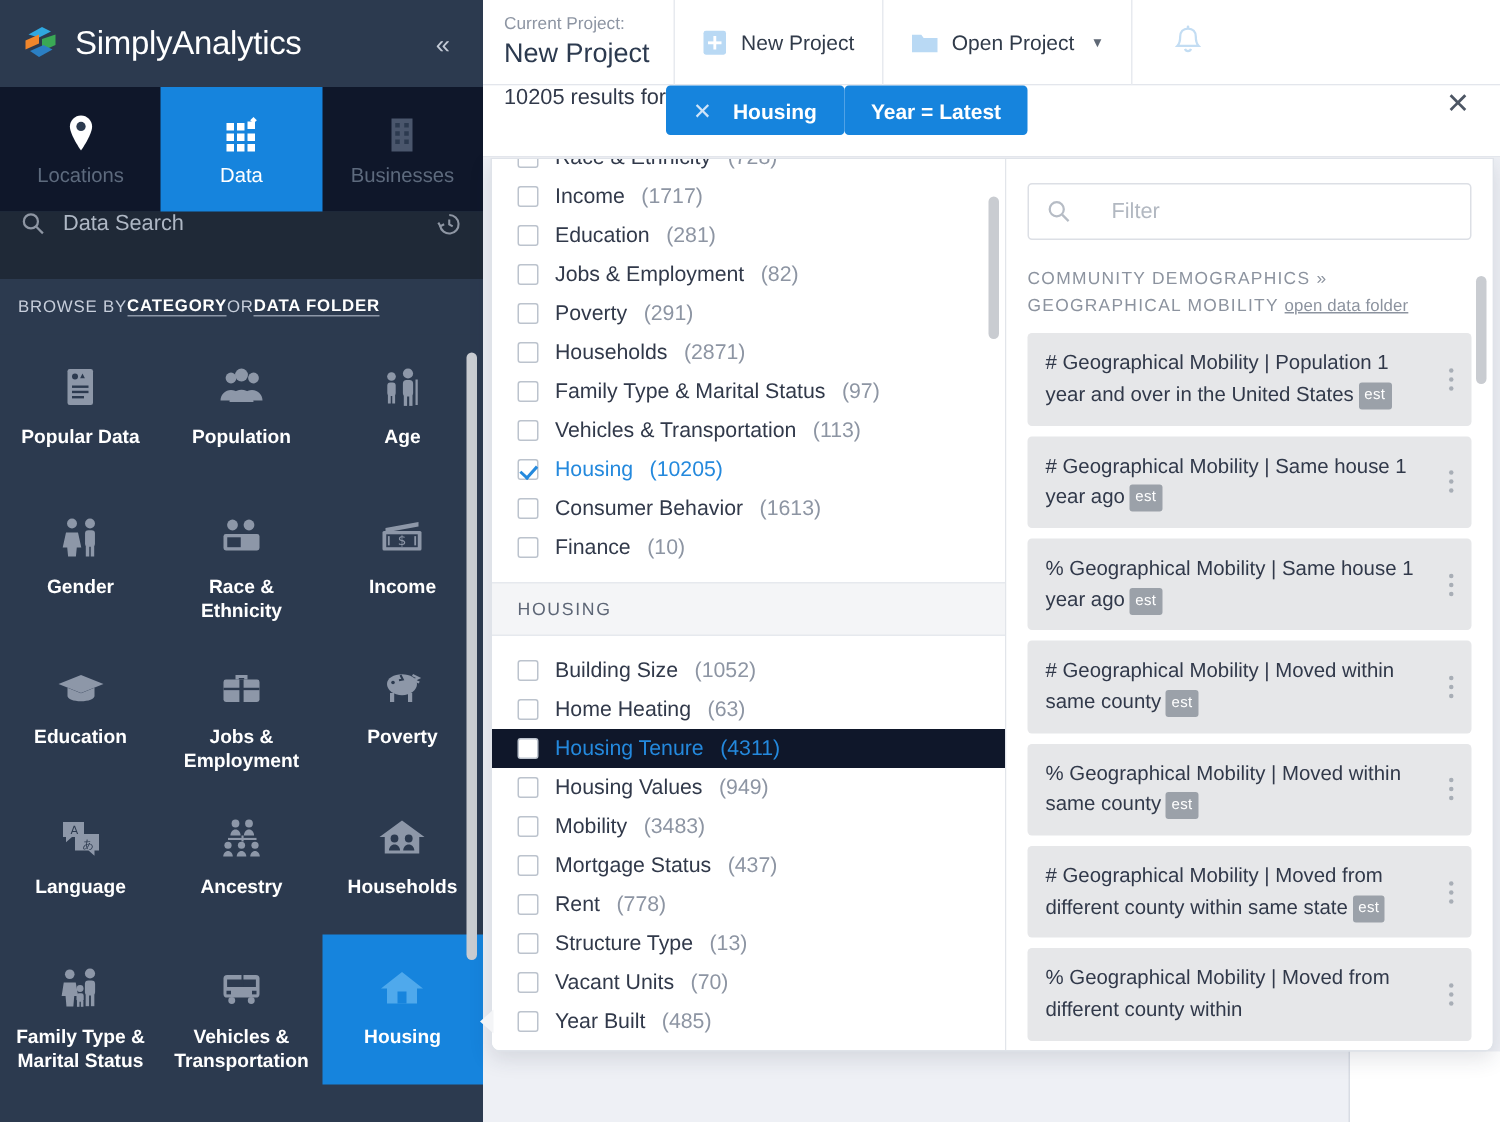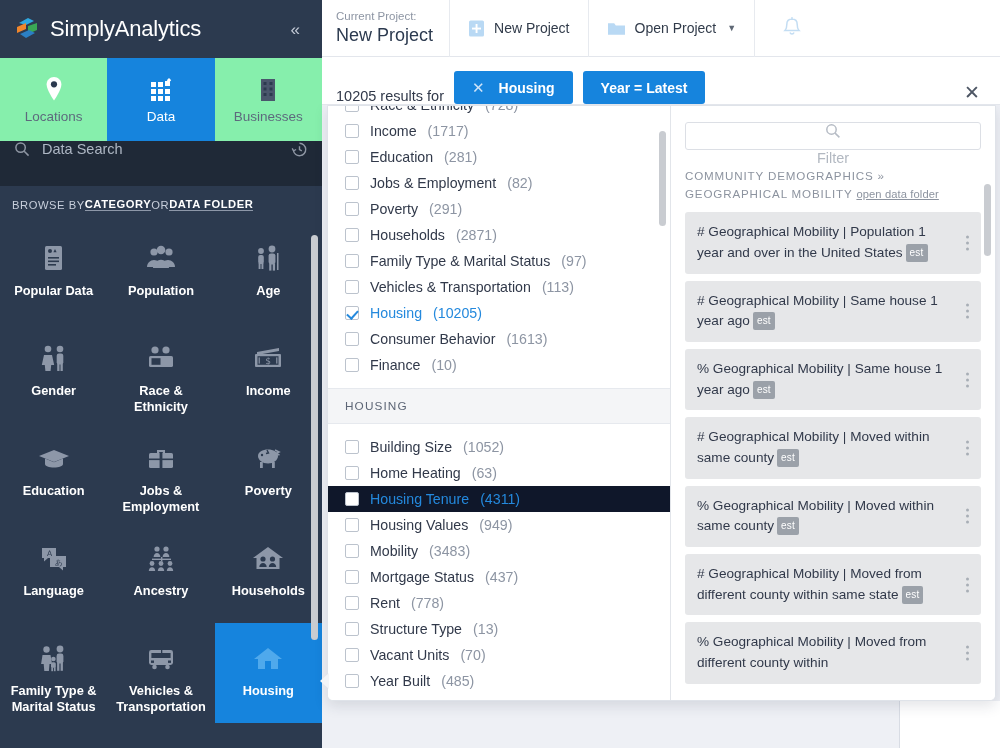--- a/index.html
+++ b/index.html
@@ -20,21 +20,21 @@
     height: 58px; display: flex; align-items: center; padding: 0 12px;
     background: #2c3a4f;
   }
   .brand-logo { width: 30px; height: 30px; flex: 0 0 30px; position: relative; margin-right: 8px; }
   .brand-name { color: #ffffff; font-size: 22px; font-weight: 400; letter-spacing: -0.2px; }
   .collapse-btn {
     margin-left: auto; color: #c3cad6; font-size: 17px; padding: 0 10px; cursor: pointer;
     line-height: 1;
   }
 
-  .modes { display: flex; height: 83px; background: #86efac; }
+  .modes { display: flex; height: 83px; background: #0f172a; }
   .mode {
     flex: 1 1 0; display: flex; flex-direction: column; align-items: center; justify-content: center;
     gap: 7px; cursor: pointer;
   }
   .mode .mlabel { font-size: 13.5px; color: #b9c2d0; }
   .mode.active { background: #1684dd; }
   .mode.active .mlabel { color: #ffffff; }
   .mode.dim .mlabel { color: #5d6a7d; }
   .mode-icon { height: 26px; display: flex; align-items: flex-end; }
 
@@ -82,22 +82,22 @@
     display: flex; align-items: center; gap: 9px; height: 57px; padding: 0 18px;
     border-left: 1px solid #e7eaef; cursor: pointer; font-size: 14px; color: #313b4a;
     white-space: nowrap;
   }
   .tb-item .caret { font-size: 9px; color: #5f6875; margin-left: 2px; }
   .tb-bell { display:flex; align-items:center; justify-content:center; width: 74px; height: 57px; border-left: 1px solid #e7eaef; cursor: pointer; }
 
   
   #resultsbar {
     position: absolute; left: 322px; top: 57px; width: 678px; height: 48px;
-    background: #ffffff; display: flex; align-items: flex-end; padding: 0 14px;
-    gap: 10px; border-bottom: 1px solid #e3e6ec; z-index: 5;
+    background: #ffffff; display: flex; align-items: flex-start; padding: 0 14px;
+    border-bottom: 1px solid #e3e6ec; z-index: 5;
   }
   .res-count { font-size: 14.5px; color: #31394a; }
   .chip {
     height: 33px; background: #1684dd; color: #ffffff; border-radius: 3px;
     display: flex; align-items: center; gap: 14px; padding: 0 18px;
     font-size: 14px; font-weight: 600; cursor: pointer;
   }
   .chip .chip-x { font-size: 15px; color: #cfe4f8; font-weight: 400; }
   .res-close { margin-left: auto; font-size: 19px; color: #4d5664; cursor: pointer; padding: 0 6px; }
 
@@ -138,22 +138,22 @@
     height: 36px; background: #f4f5f7; border-top: 1px solid #e6e9ee; border-bottom: 1px solid #e6e9ee;
     display: flex; align-items: center; padding: 0 17px;
     font-size: 11.8px; letter-spacing: 1.1px; color: #5d6676; font-weight: 400;
   }
   .sec-gap { height: 10px; }
   .mid-track { position: absolute; right: 4px; top: 25px; width: 7px; height: 95px; background: #c9ccd1; border-radius: 4px; }
 
   
   #rightcol { flex: 1; height: 100%; position: relative; overflow: hidden; background: #fff; }
   .filterbox {
-    margin: 16px 14px 0 14px; height: 28px; border: 1px solid #dcdfe5; border-radius: 3px;
-    display: flex; align-items: center; gap: 11px; padding: 0 12px; background: #fff; cursor: text; flex-direction: column;
+    margin: 16px 14px 0 14px; height: 38px; border: 1px solid #dcdfe5; border-radius: 3px;
+    display: flex; align-items: center; gap: 27px; padding: 0 12px; background: #fff; cursor: text;
   }
   .filterbox .fph { color: #b2b8c1; font-size: 14.5px; }
   .breadcrumb { padding: 17px 24px 9px 14px; font-size: 11.6px; letter-spacing: 0.85px; color: #8c939f; line-height: 1.55; }
   .breadcrumb .bc-link {
     font-size: 11.2px; letter-spacing: 0.1px; color: #8c939f; text-decoration: underline; cursor: pointer;
   }
   .var-list { padding: 0 14px; }
   .var-item {
     background: #e6e7e9; border-radius: 3px; margin-bottom: 7px; padding: 10px 34px 10px 12px;
     position: relative; cursor: pointer;

